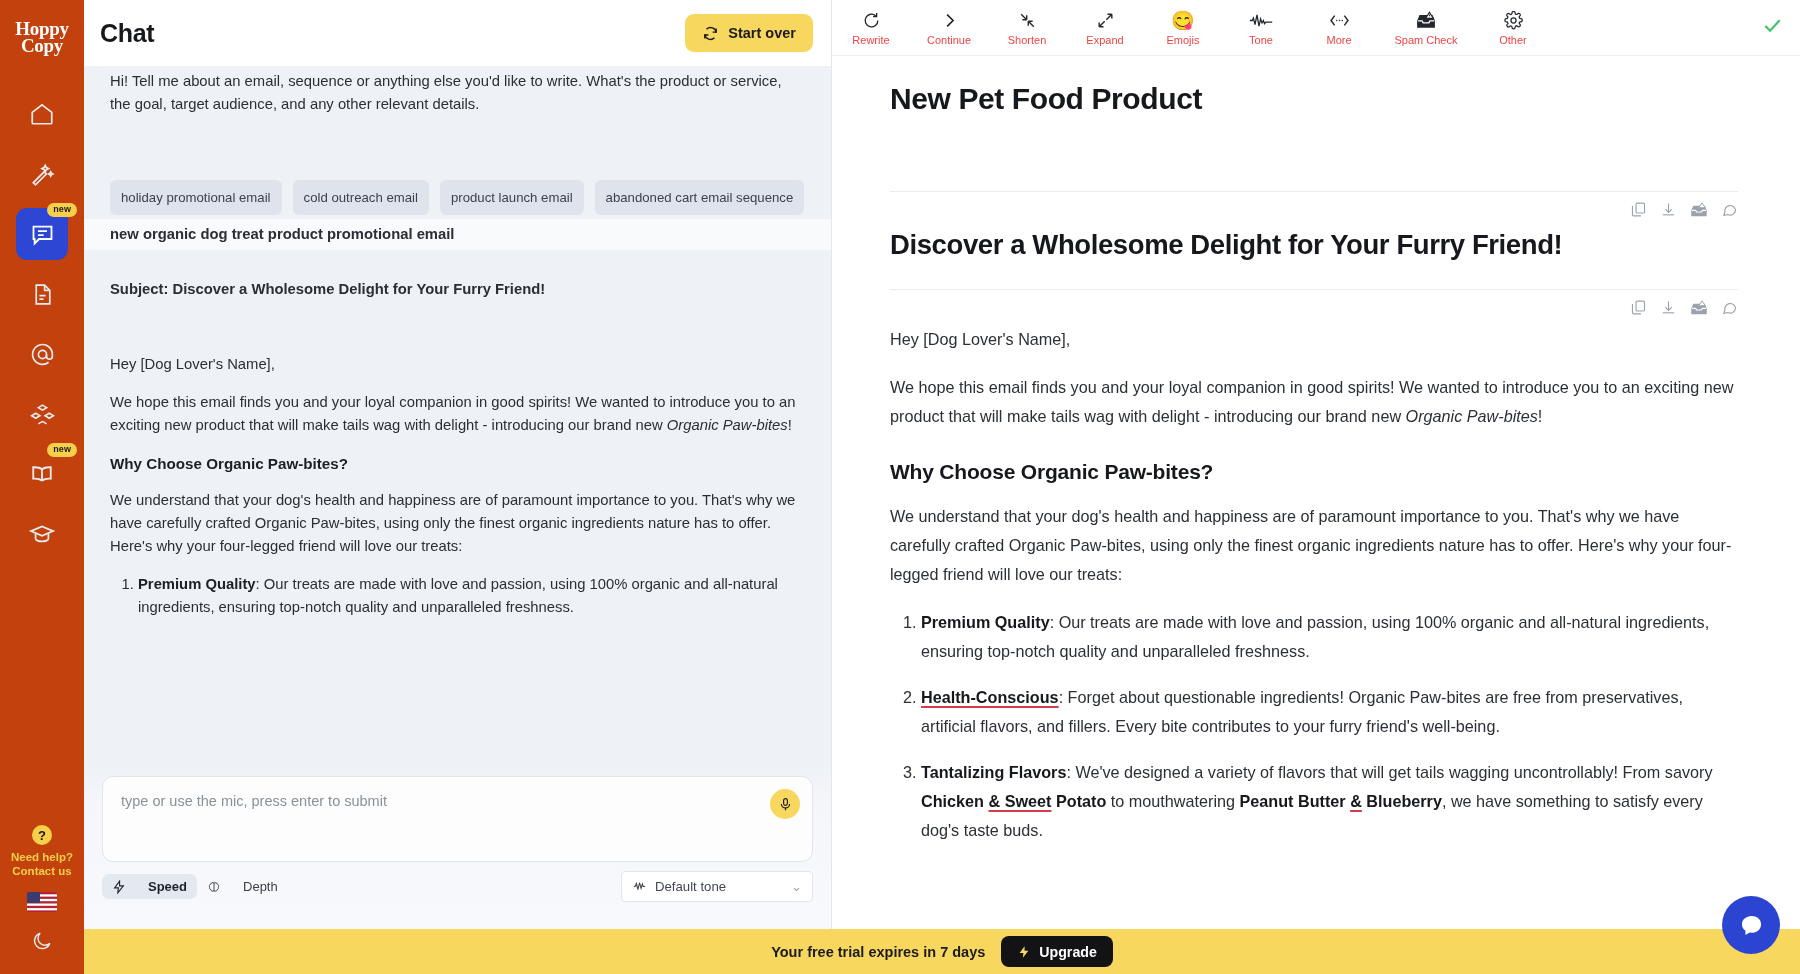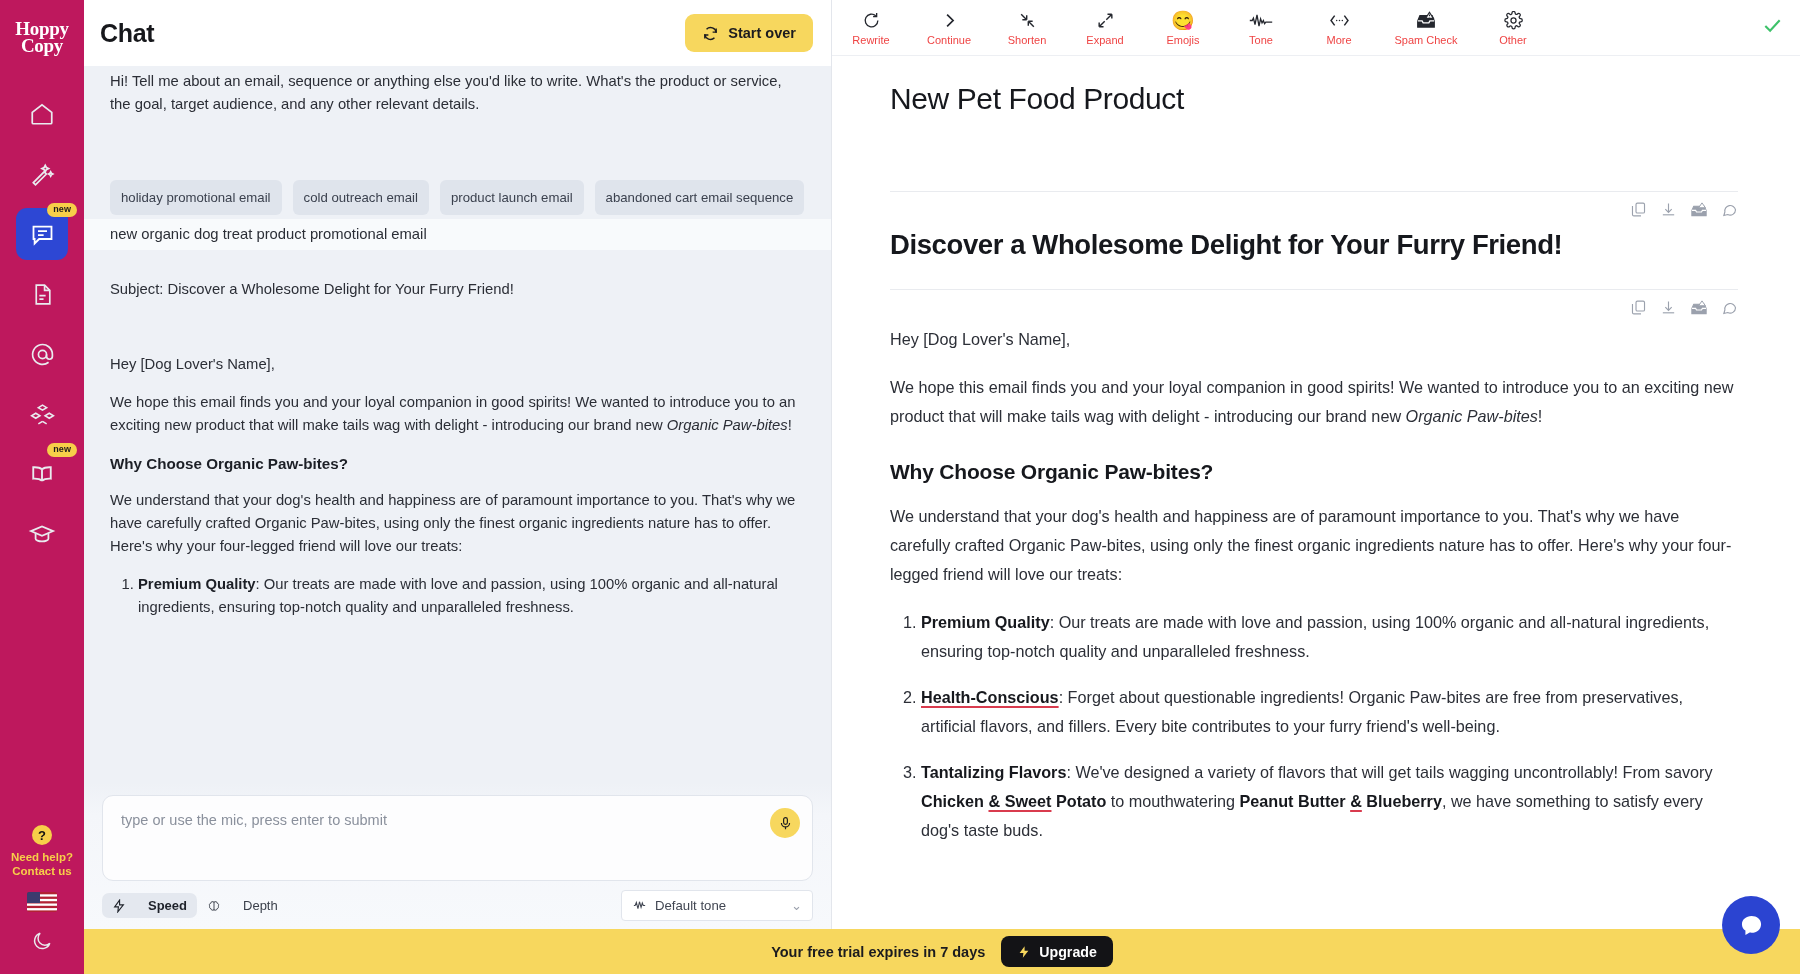--- a/index.html
+++ b/index.html
@@ -6,21 +6,21 @@
   html, body {
     width: 1800px; height: 974px;
     overflow: hidden;
     font-family: "Liberation Sans", sans-serif;
     background: #ffffff;
   }
   .app { display: flex; width: 1800px; height: 974px; position: relative; }
 
   
   .sidebar {
-    width: 84px; height: 974px; background: #be185d;
+    width: 84px; height: 974px; background: #c2410c;
     display: flex; flex-direction: column; align-items: flex-start;
     flex: 0 0 84px; position: relative;
   }
   .logo {
     width: 84px; height: 70px; display: flex; flex-direction: column;
     align-items: center; justify-content: center;
     color: #fff; font-family: "Liberation Serif", serif;
     font-weight: bold; font-size: 19px; line-height: 17px;
     letter-spacing: -0.3px; text-align: center; padding-top: 4px;
   }
@@ -68,36 +68,36 @@
     background: #f7d75e; border: none; border-radius: 9px;
     height: 38px; padding: 0 17px; display: flex; align-items: center; gap: 9px;
     font-size: 14.5px; font-weight: bold; color: #1b1b1f; cursor: pointer;
     font-family: "Liberation Sans", sans-serif;
   }
   .chat-scroll { flex: 1; overflow: hidden; }
   .msg { padding: 4px 26px; font-size: 14.8px; line-height: 23px; color: #2b2e36; }
   .msg.assistant { background: #eef1f6; }
   .msg.user { background: #f8fafc; }
   .msg p { margin-bottom: 15px; }
-  .msg p:last-child { margin-bottom: 0; }
+  .msg p:last-child { margin-bottom: 0; font-weight: bold; }
   .chips { display: flex; gap: 11px; margin-top: 16px; flex-wrap: wrap; }
   .chip {
     background: #dfe4ec; border-radius: 6px; padding: 6px 11px;
     font-size: 13.2px; color: #3b414e; cursor: pointer; white-space: nowrap; margin-top: 48px;
   }
   .msg h4 { font-size: 15.2px; font-weight: bold; color: #1c1f26; margin-bottom: 14px; }
   .msg ol { padding-left: 28px; }
   .msg ol li { margin-bottom: 10px; line-height: 23px; }
   .msg ol li b { font-weight: bold; color: #1c1f26; }
 
   
   .composer {
     position: absolute; left: 0; right: 0; bottom: 45px;
     background: linear-gradient(to bottom, rgba(238,241,246,0) 0%, #f4f6fa 22%, #f7f9fc 100%);
-    padding: 12px 18px 8px;
+    padding: 12px 18px 27px;
   }
   .composer-box {
     background: #fdfdfe; border: 1px solid #e1e5ec; border-radius: 11px;
     height: 86px; position: relative; padding: 16px 60px 0 18px;
   }
   .composer-placeholder { font-size: 14.5px; color: #8a909c; }
   .mic {
     position: absolute; right: 12px; top: 12px;
     width: 30px; height: 30px; border-radius: 50%; background: #f7d75e;
     display: flex; align-items: center; justify-content: center; cursor: pointer;
@@ -123,21 +123,21 @@
   }
   .tool {
     display: flex; flex-direction: column; align-items: center; justify-content: center;
     gap: 3px; min-width: 78px; cursor: pointer; padding: 4px 6px;
   }
   .tool-label { font-size: 11px; color: #ef4444; white-space: nowrap; }
   .tool-ico { height: 21px; display: flex; align-items: center; justify-content: center; }
   .check-ok { margin-left: auto; color: #3ec26a; font-size: 21px; padding-left: 14px; }
 
   .doc { flex: 1; overflow: hidden; padding: 26px 62px 0 58px; }
-  .doc-title { font-size: 30px; font-weight: normal; color: #16181d; letter-spacing: -0.4px; }
+  .doc-title { font-size: 30px; font-weight: bold; color: #16181d; letter-spacing: -0.4px; }
   .doc-divider { border-top: 1px solid #e9ebef; margin: 75px 0 0; }
   .doc-actions { display: flex; justify-content: flex-end; gap: 13px; padding: 9px 0 4px; }
   .doc-action { cursor: pointer; color: #9ba1ad; }
   .doc-subject { font-size: 27.5px; font-weight: bold; color: #16181d; letter-spacing: -0.4px; line-height: 36px; }
   .doc-divider2 { border-top: 1px solid #e9ebef; margin-top: 26px; }
   .doc-body { font-size: 16.2px; line-height: 29px; color: #2c2f37; }
   .doc-body p { margin-bottom: 19px; }
   .doc-body h3 { font-size: 21px; font-weight: bold; color: #16181d; margin: 26px 0 16px; letter-spacing: -0.2px; }
   .doc-body ol { padding-left: 31px; }
   .doc-body ol li { margin-bottom: 17px; }

